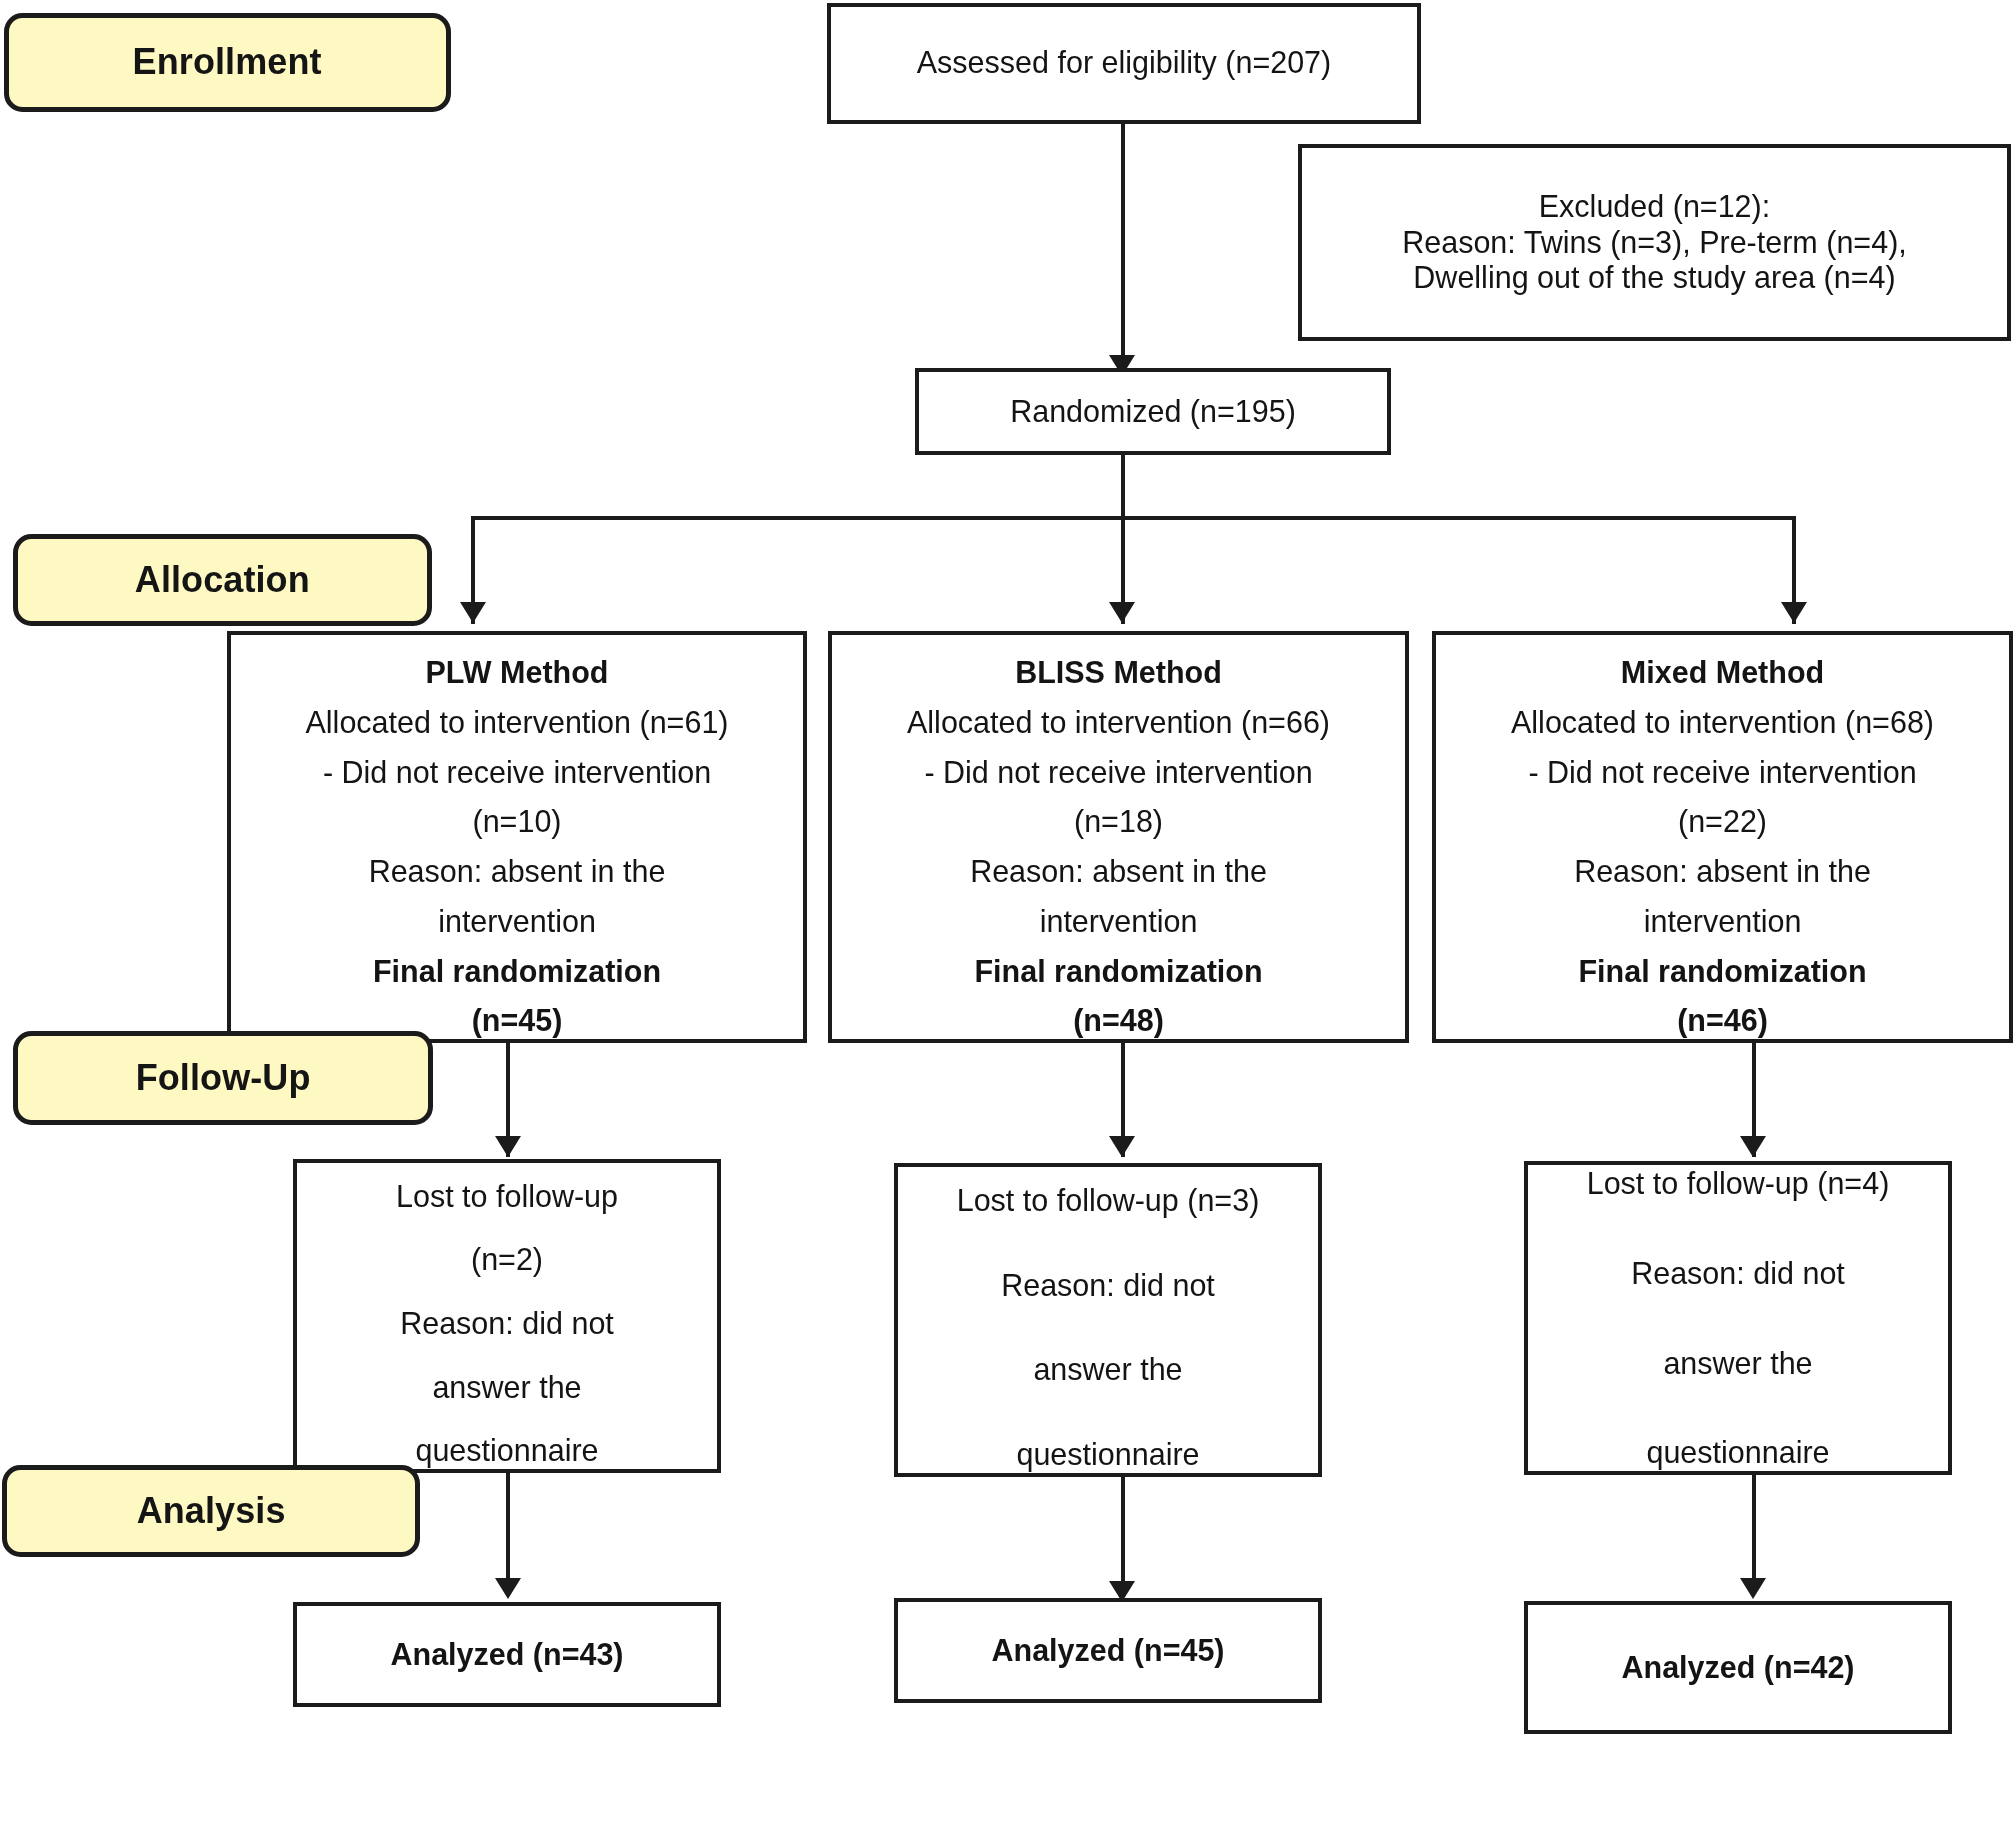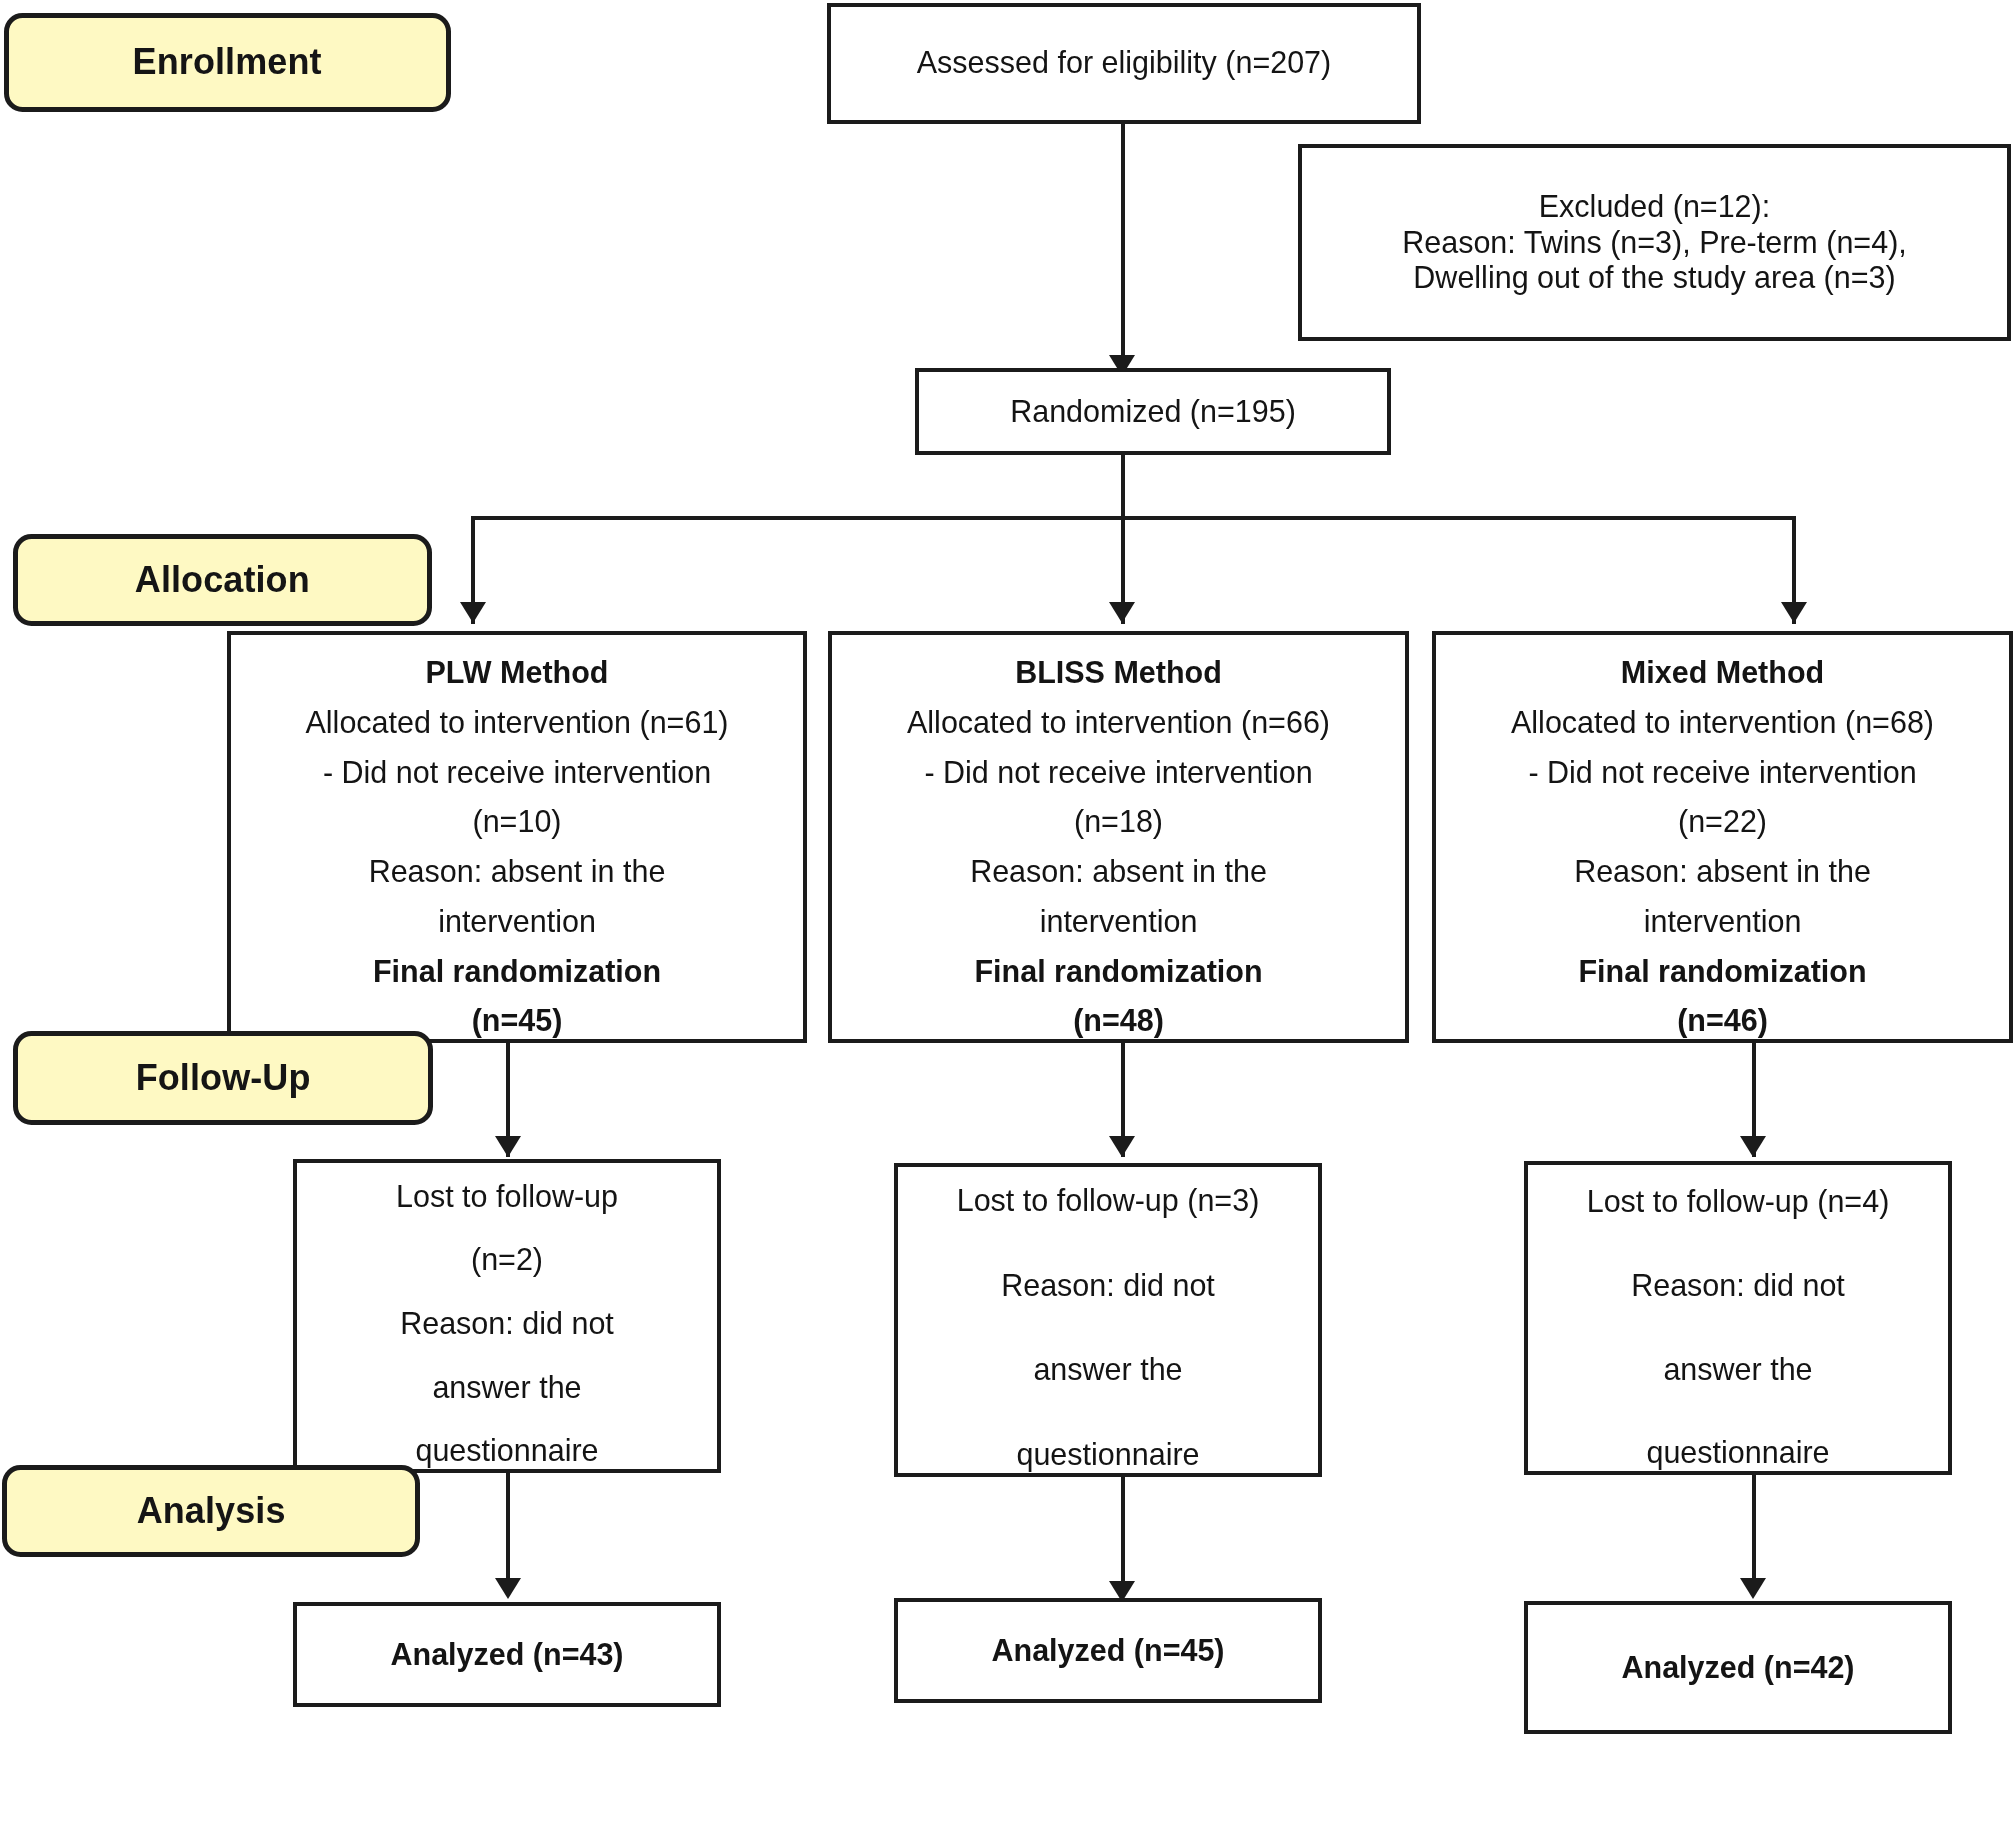--- a/index.html
+++ b/index.html
@@ -120,21 +120,21 @@
   <div class="node center-v" style="left:827px; top:2.8px; width:594px; height:121px;">
     <span class="line">Assessed for eligibility (n=207)</span>
   </div>
 
   <div class="vline" style="left:1121px; top:124px; height:241px;"></div>
   <div class="arrowhead" style="left:1109px; top:355px;"></div>
 
   <div class="node center-v" style="left:1298px; top:144px; width:713px; height:197px; padding:5.7px 20px;">
     <span class="line">Excluded (n=12):</span>
     <span class="line">Reason: Twins (n=3), Pre-term (n=4),</span>
-    <span class="line">Dwelling out of the study area (n=3)</span>
+    <span class="line">Dwelling out of the study area (n=4)</span>
   </div>
 
   <div class="node center-v" style="left:891px; top:368px; width:476px; height:87px;margin-left:24px;">
     <span class="line">Randomized (n=195)</span>
   </div>
 
   <div class="vline" style="left:1121px; top:455px; height:65px;"></div>
   <div class="hline" style="left:471px; top:516px; width:1325px;"></div>
 
   <div class="vline" style="left:471px; top:516px; height:108px;"></div>
@@ -196,21 +196,21 @@
     <span class="line">questionnaire</span>
   </div>
 
   <div class="node" style="left:894px; top:1163px; width:428px; height:314px; padding-top:15.6px;">
     <span class="line">Lost to follow-up (n=3)</span>
     <span class="line">Reason: did not</span>
     <span class="line">answer the</span>
     <span class="line">questionnaire</span>
   </div>
 
-  <div class="node" style="left:1524px; top:1161px; width:428px; height:314px; padding-top:19px;">
+  <div class="node" style="left:1524px; top:1161px; width:428px; height:314px; padding-top:1px;">
     <span class="line">Lost to follow-up (n=4)</span>
     <span class="line">Reason: did not</span>
     <span class="line">answer the</span>
     <span class="line">questionnaire</span>
   </div>
 
   <div class="vline" style="left:506px; top:1473px; height:114px;"></div>
   <div class="arrowhead" style="left:495px; top:1578px;"></div>
 
   <div class="vline" style="left:1121px; top:1477px; height:114px;"></div>

